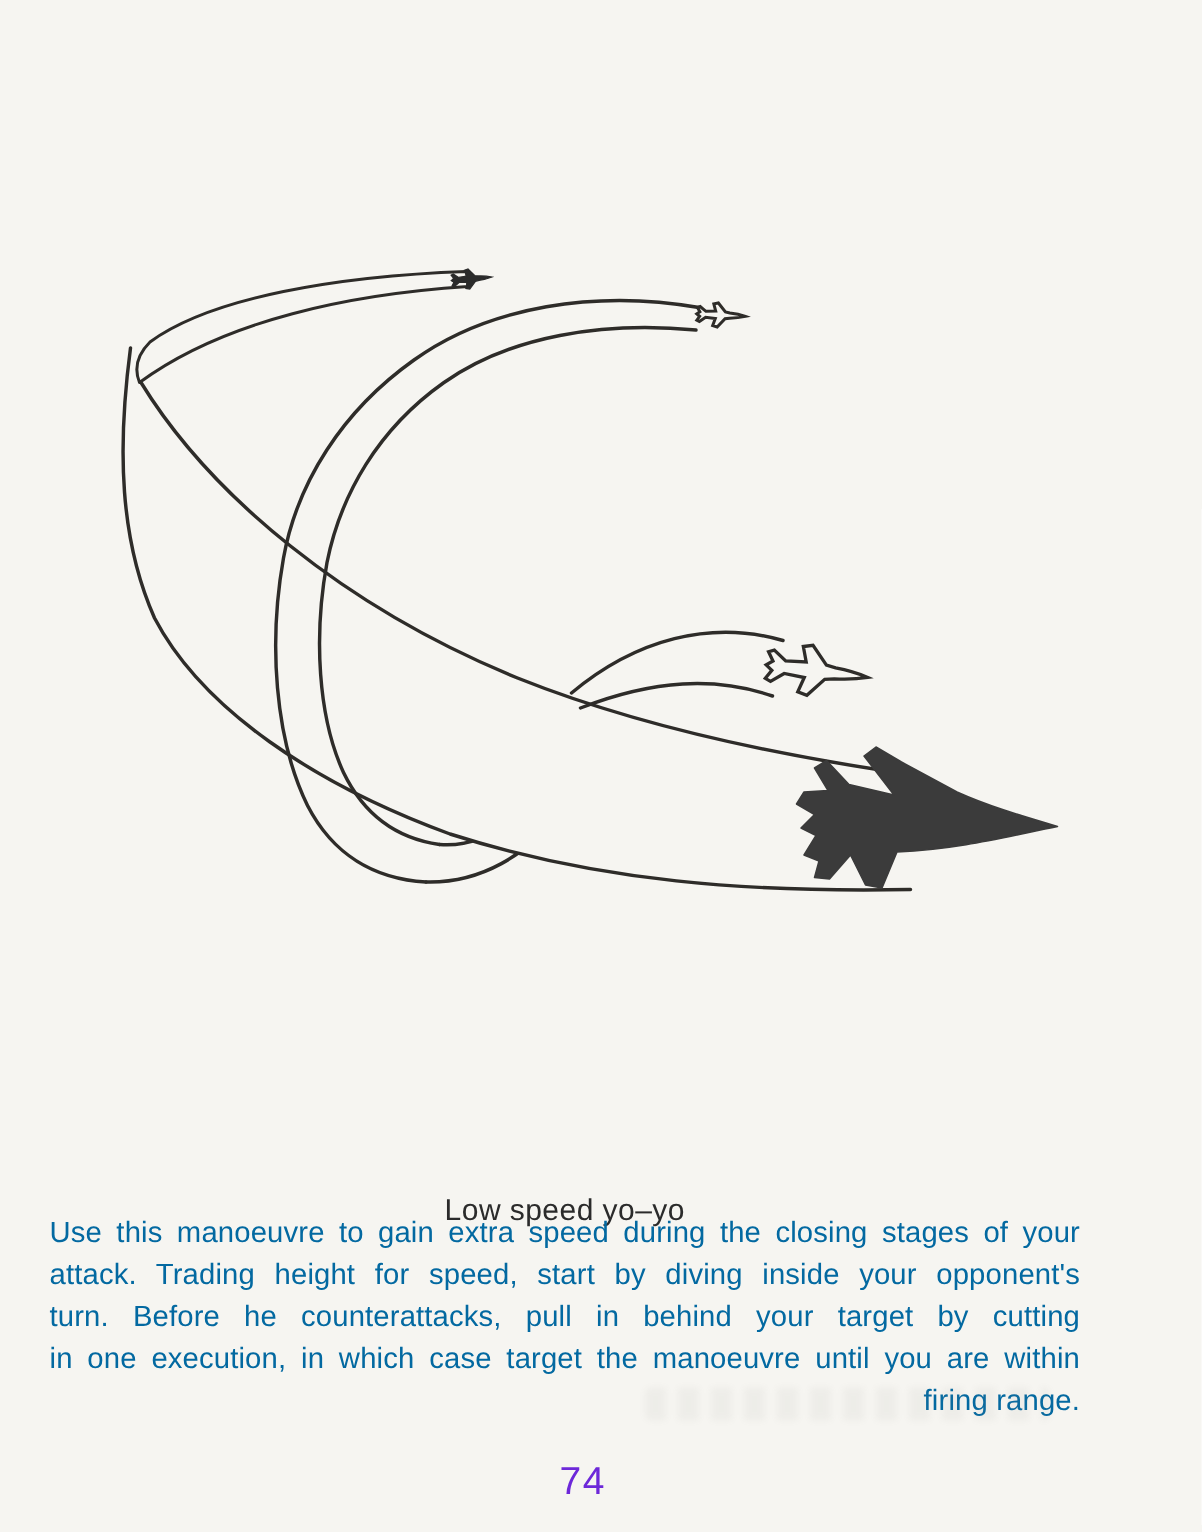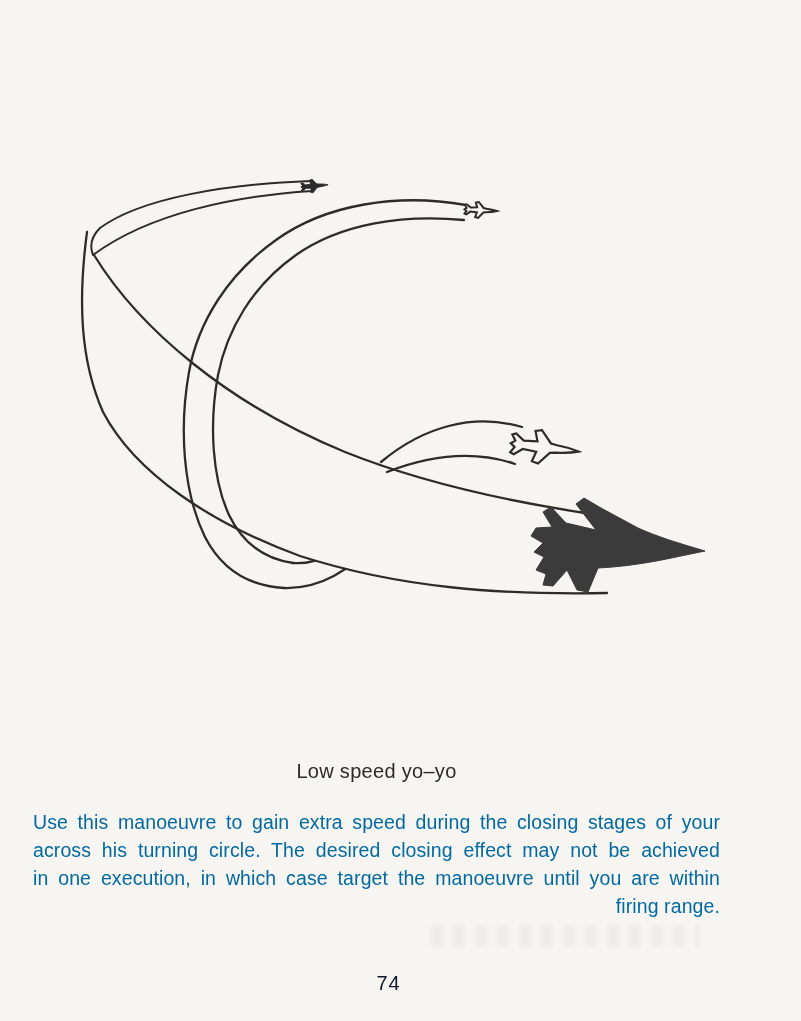--- a/index.html
+++ b/index.html
@@ -6,34 +6,34 @@
   .page{
     position:relative;
     width:801px;height:1021px;
     background:#f6f5f1;
     font-family:"Liberation Sans", sans-serif;
     color:#262626;
     overflow:hidden;
   }
   .figure-svg{position:absolute;top:0;left:0;}
   .caption{
-    position:absolute;top:760px;left:33px;width:687px;
+    position:absolute;top:796px;left:33px;width:687px;
     font-size:20px;letter-spacing:0.3px;
     text-align:center;color:#2b2b2b;
   }
   .body-text{
     position:absolute;top:808px;left:33px;width:687px;
     font-size:19.5px;line-height:28px;color:#0369a1;
     letter-spacing:0.1px;
   }
   .jline{text-align:justify;text-align-last:justify;}
   .jline-last{text-align:right;}
   .page-number{
     position:absolute;top:972px;left:0;width:777px;
-    text-align:center;font-size:20px;color:#0f172a;
+    text-align:center;font-size:26px;color:#6d28d9;
     letter-spacing:1px;
   }
   .bleed{
     position:absolute;top:925px;left:430px;width:270px;height:22px;
     background:repeating-linear-gradient(90deg,#8a8a84 0 14px,transparent 14px 22px);
     opacity:0.07;filter:blur(2px);border-radius:4px;
   }
   .ribbon-line{fill:none;stroke:#2e2c29;stroke-width:2.3;stroke-linecap:round;}
   .ribbon-fill{fill:#f6f5f1;stroke:none;}
   .ribbon-closed{fill:#f6f5f1;stroke:#2e2c29;stroke-width:2;stroke-linejoin:round;}
@@ -77,21 +77,22 @@
              L543 585 L553 586
              L567 570
              L577 590 L588 592 L598 568
              C640 566 670 558 705 551 Z"></path>
   </svg>
 
   <div class="caption">Low speed yo–yo</div>
 
   <div class="body-text">
     <div class="jline">Use this manoeuvre to gain extra speed during the closing stages of your</div>
-    <div class="jline">across his turning circle. The desired closing effect may not be achieved</div>
+    <div class="jline">attack. Trading height for speed, start by diving inside your opponent's</div>
+    <div class="jline">turn. Before he counterattacks, pull in behind your target by cutting</div>
     <div class="jline">in one execution, in which case target the manoeuvre until you are within</div>
     <div class="jline-last">firing range.</div>
   </div>
 
   <div class="bleed"></div>
 
   <div class="page-number">74</div>
 
 </div>
 

